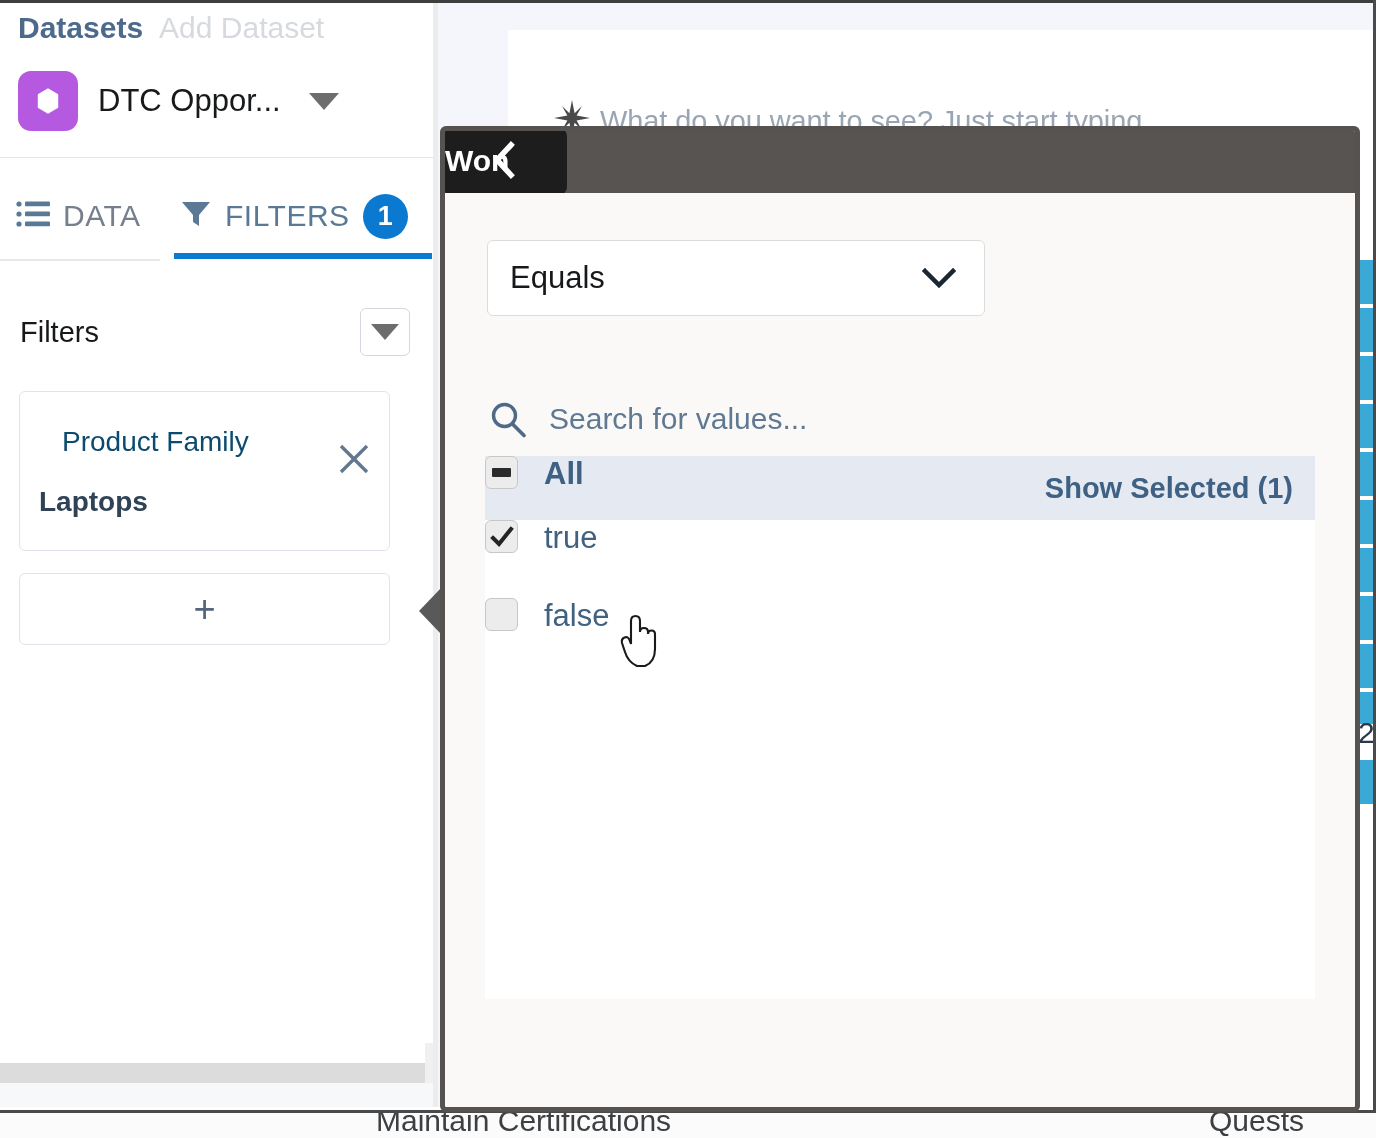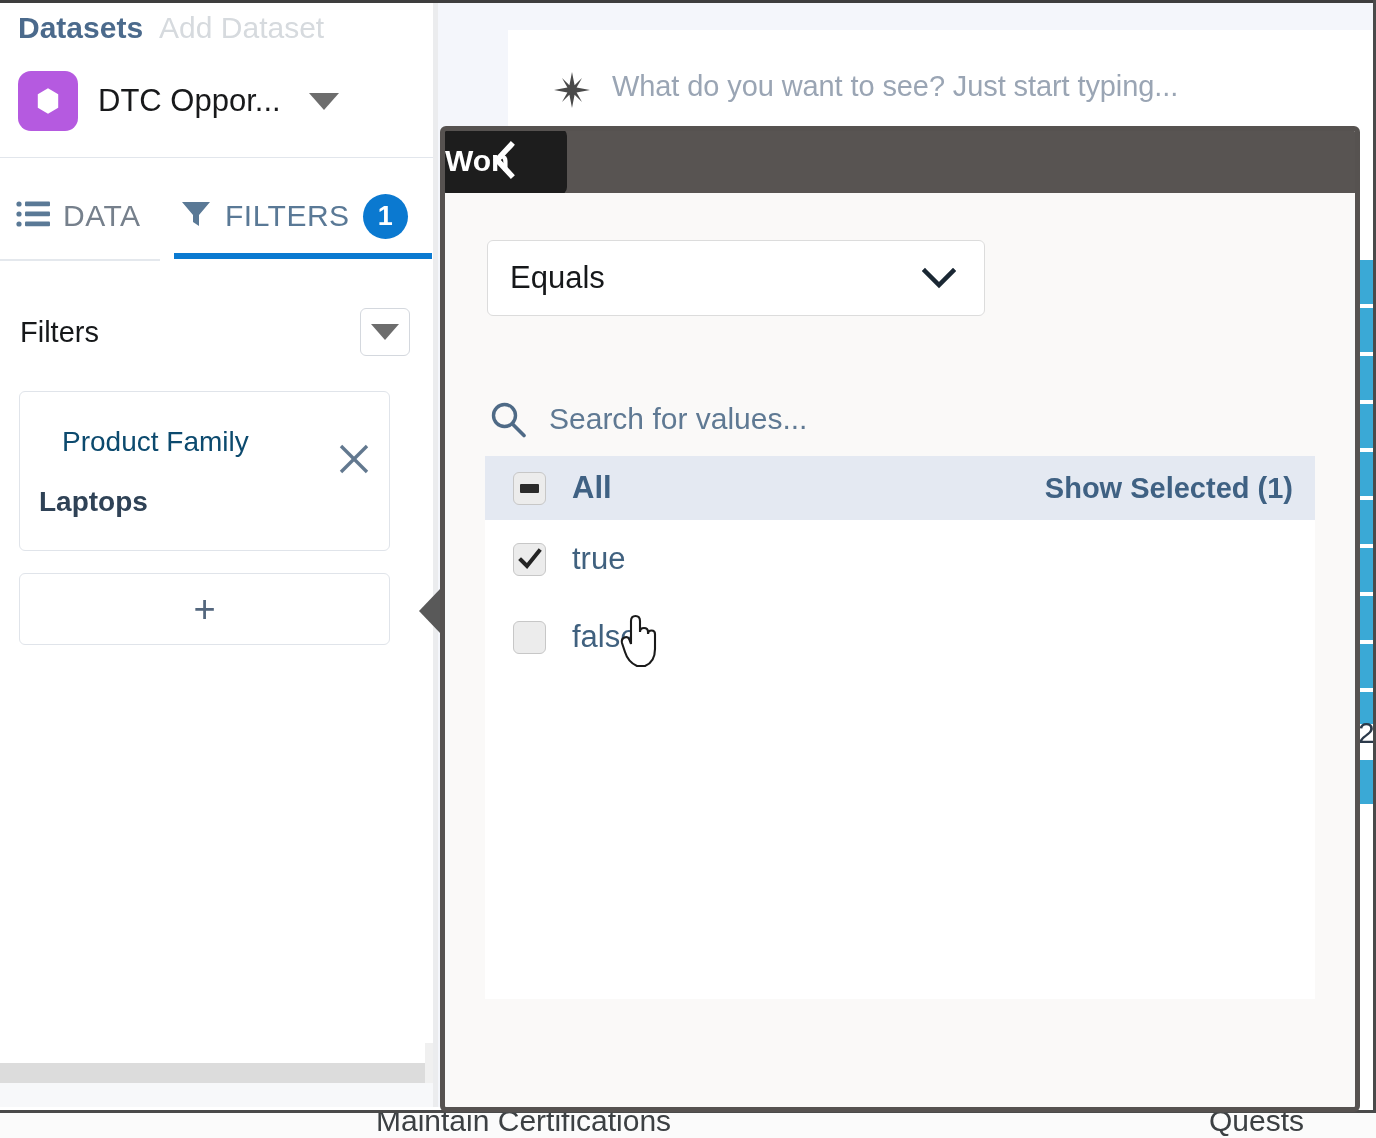--- a/index.html
+++ b/index.html
@@ -33,21 +33,21 @@
     background: #f4f6fb;
   }
   .dash-card {
     position: absolute; left: 508px; top: 30px; right: 3px; bottom: 28px;
     background: #ffffff;
   }
 
   
   .omni-search {
     position: absolute; left: 552px; top: 70px; width: 800px; height: 68px;
-    display: flex; align-items: flex-start; gap: 20px;
+    display: flex; align-items: flex-end; gap: 8px;
     background: #ffffff;
   }
   .omni-sparkle { width: 40px; height: 40px; flex: 0 0 auto; }
   .omni-placeholder {
     font-size: 29px; color: #9aa5b4; white-space: nowrap;
     letter-spacing: -0.1px;
   }
 
   
   .chart-strip {
@@ -253,22 +253,21 @@
   }
   .search-icon-wrap { width: 38px; height: 38px; flex: 0 0 auto; margin-left: 4px; }
   .search-ph { font-size: 30px; color: #5f7993; }
 
   .value-list {
     position: absolute; left: 40px; top: 263px; right: 40px; bottom: 0;
     background: #ffffff;
   }
   .value-row {
     position: relative; height: 78px;
-    display: flex; align-items: center;
-    padding-left: 28px;
+    display: flex; align-items: flex-start;
     cursor: pointer;
   }
   .value-row.all {
     background: #e4e9f2; height: 64px;
   }
   .cb {
     width: 33px; height: 33px; border-radius: 6px;
     background: #ececec; border: 1px solid #c7c7c7;
     flex: 0 0 auto;
     display: flex; align-items: center; justify-content: center;

